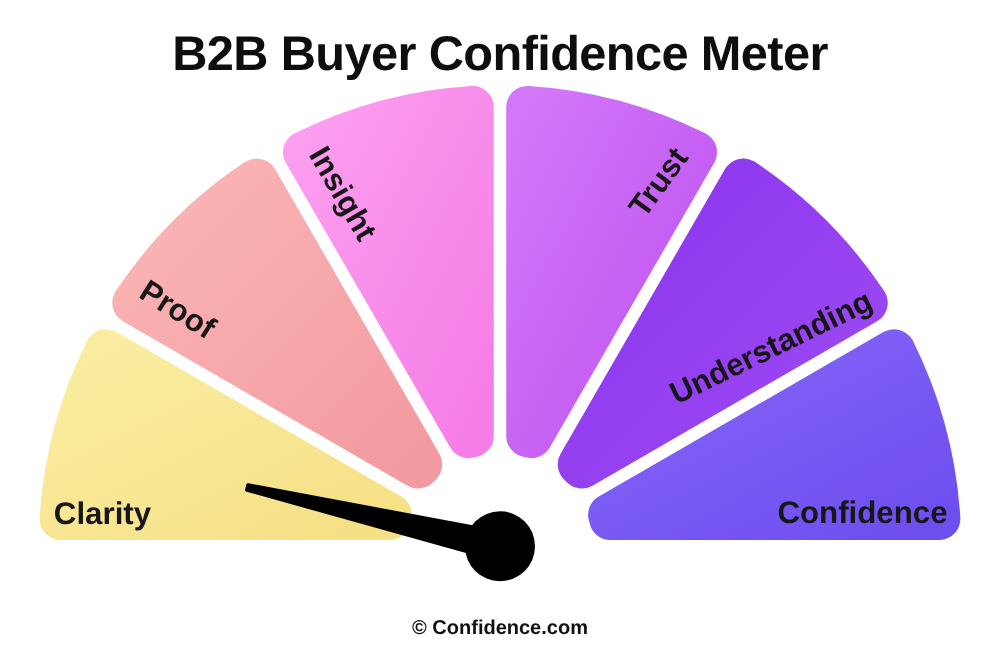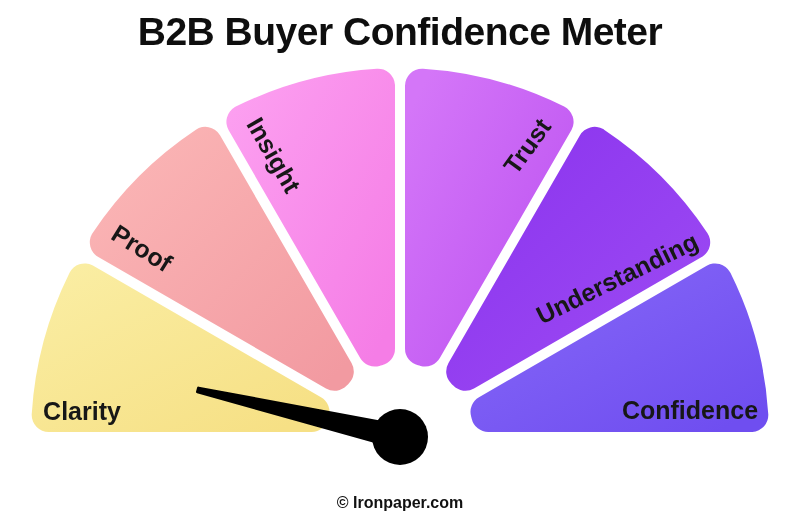--- a/index.html
+++ b/index.html
@@ -1,19 +1,19 @@
 <!DOCTYPE html>
 <html><head>
 <meta charset="utf-8">
 <style>
   html,body{margin:0;padding:0;background:#ffffff;}
   .stage{position:relative;width:800px;height:520px;background:#ffffff;overflow:hidden;
          font-family:"Liberation Sans",sans-serif;}
   .title{position:absolute;top:6px;left:0;right:0;text-align:center;
-         font-weight:bold;font-size:39px;letter-spacing:-0.5px;color:#0e0e0e;margin:4px;}
+         font-weight:bold;font-size:39px;letter-spacing:-0.5px;color:#0e0e0e;margin:16px;}
   .attribution{position:absolute;bottom:8px;left:0;right:0;text-align:center;
          font-weight:bold;font-size:16px;color:#111;}
   #gauge{position:absolute;left:0;top:0;}
   .seg-label{font-family:"Liberation Sans",sans-serif;font-weight:bold;font-size:25px;fill:#171717;}
 </style>
 </head>
 <body>
 
 <div class="stage">
   <h1 class="title">B2B Buyer Confidence Meter</h1>
@@ -56,14 +56,14 @@
         <path d="M 594.7 143.8 A 352 352 0 0 1 693.2 242.3 L 465.5 373.8 A 91 91 0 0 0 463.2 371.5 Z" fill="url(#segGrad4)" stroke="url(#segGrad4)" stroke-width="34" stroke-linejoin="round"></path>
         <text x="617" y="278" text-anchor="middle" dominant-baseline="central" class="seg-label" transform="rotate(-26 617 278)">Understanding</text>
         <path d="M 715.2 280.4 A 352 352 0 0 1 751.3 415.0 L 488.3 415.0 A 91 91 0 0 0 487.5 411.9 Z" fill="url(#segGrad5)" stroke="url(#segGrad5)" stroke-width="34" stroke-linejoin="round"></path>
         <text x="690" y="410" text-anchor="middle" dominant-baseline="central" class="seg-label" transform="rotate(0 690 410)">Confidence</text>
       </g>
     <g id="needle-group">
         <polygon points="198.5,388.1 197.5,391.9 397.5,447.7 402.5,426.3" fill="#000000" stroke="#000000" stroke-width="3" stroke-linejoin="round"></polygon>
         <circle cx="400" cy="437" r="28" fill="#000000"></circle>
       </g>
   </svg>
-  <div class="attribution">© Ironpaper.com</div>
+  <div class="attribution">© Confidence.com</div>
 </div>
 
 </body></html>

